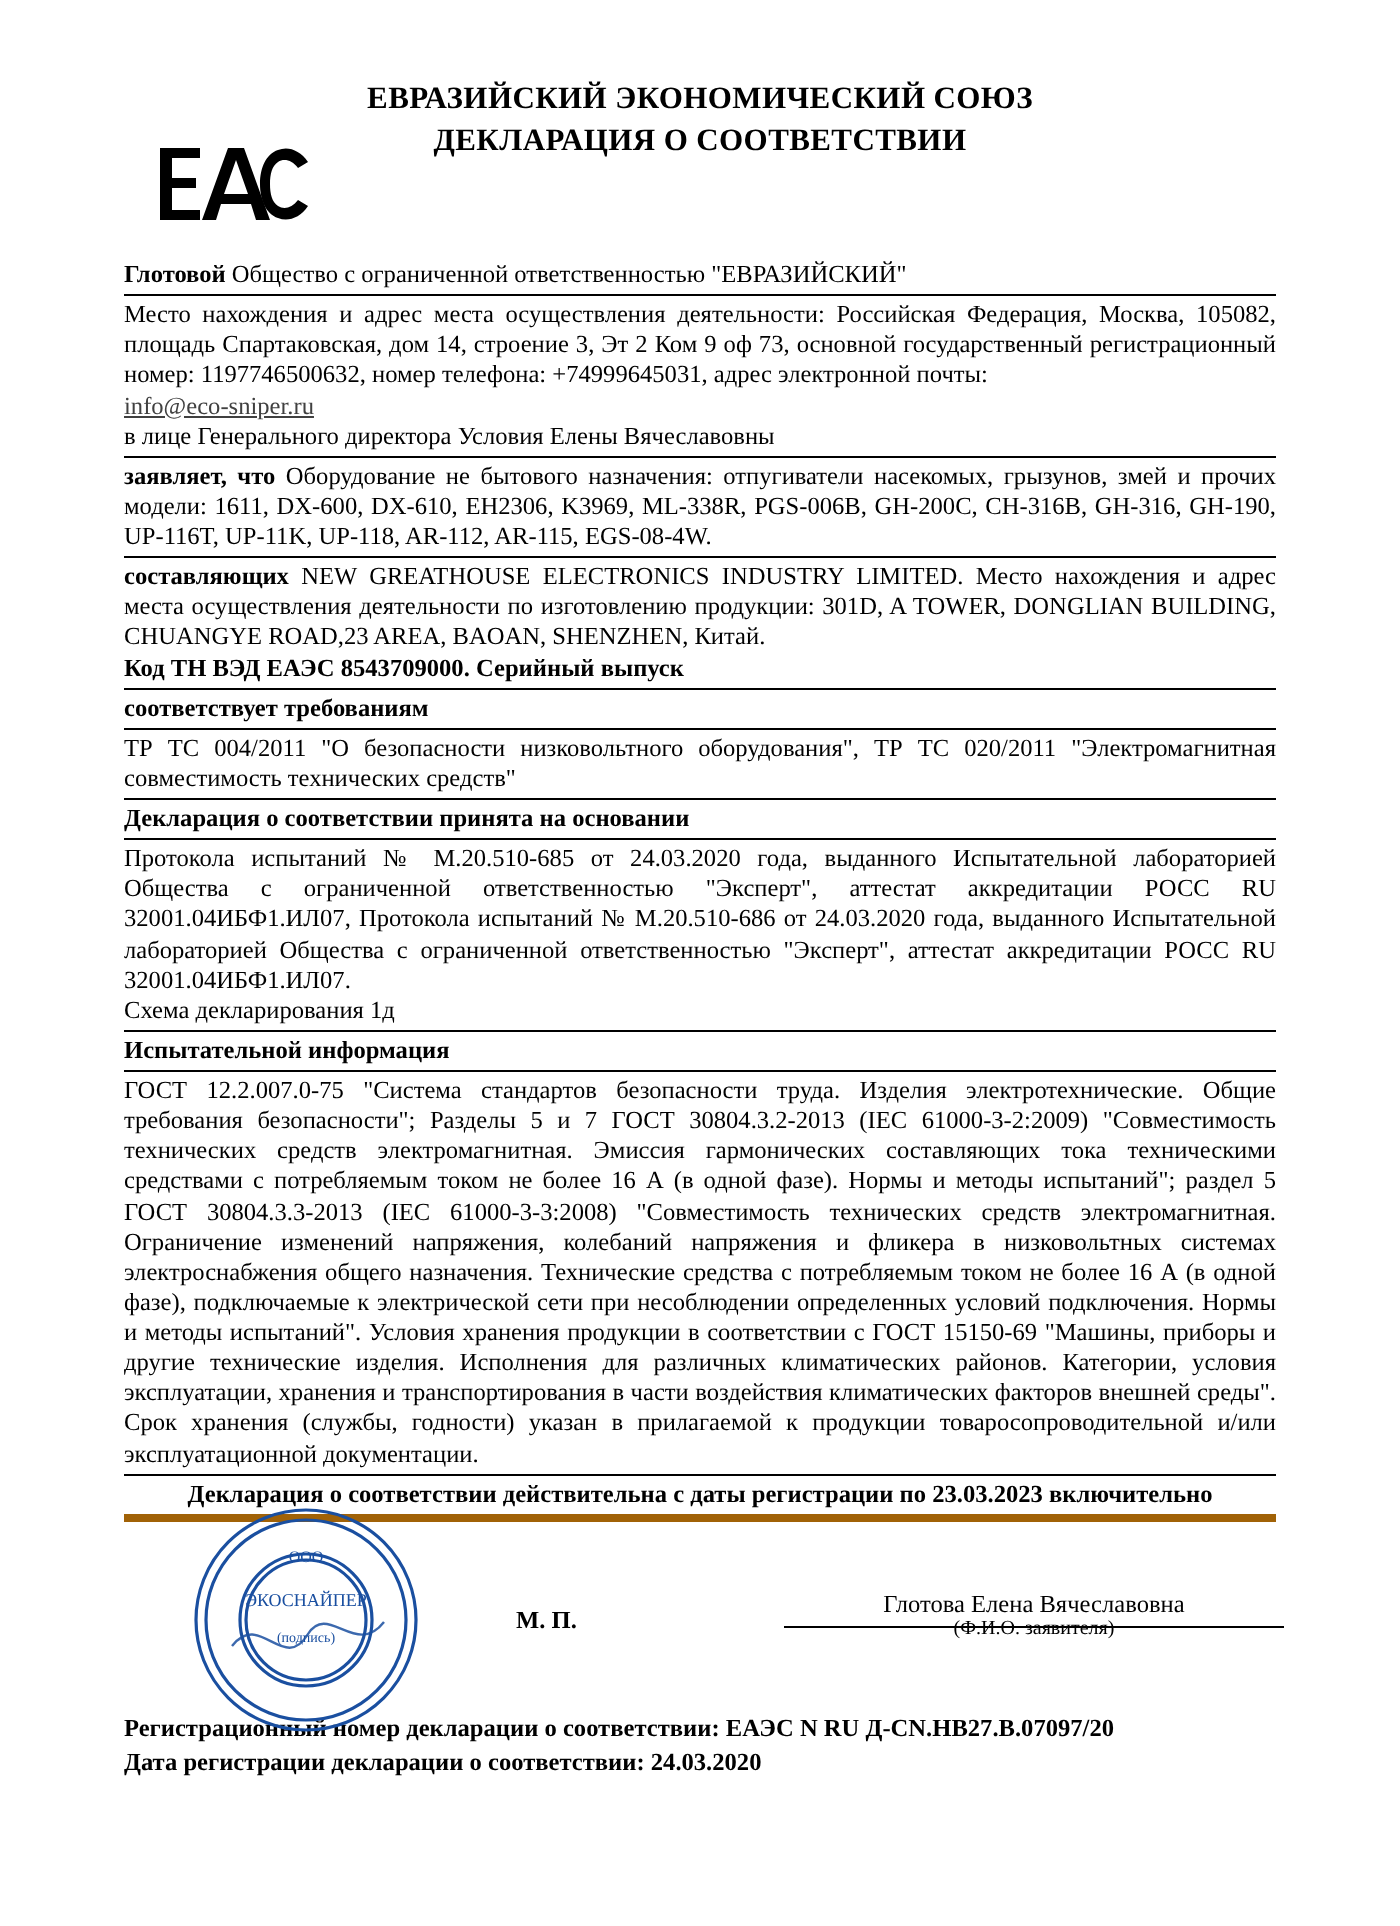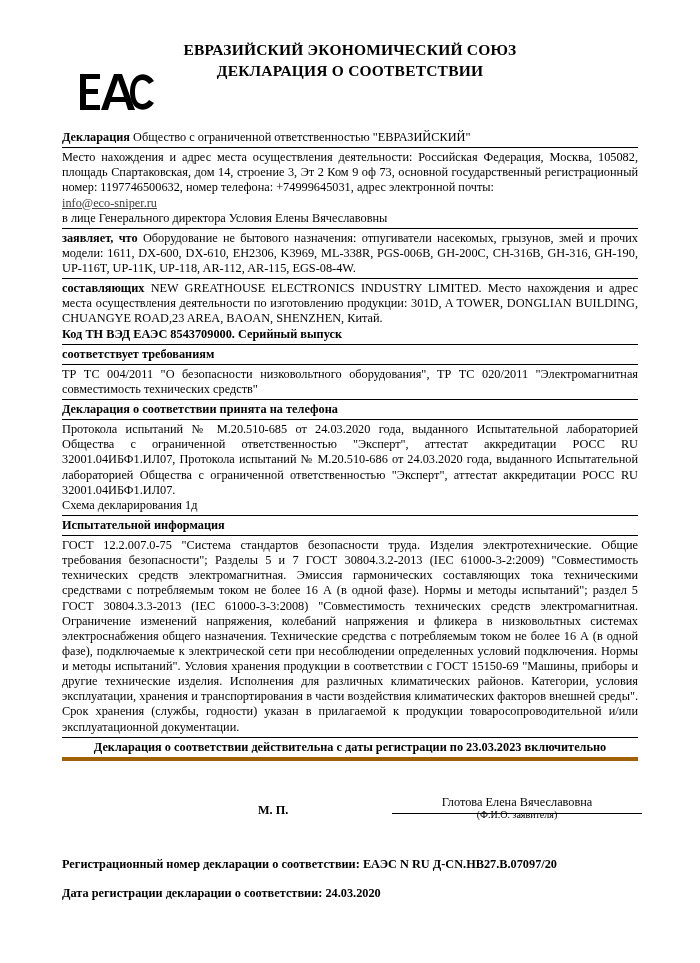--- a/index.html
+++ b/index.html
@@ -102,21 +102,21 @@
     font-size: 10px;
   }
   .reg-number {
     font-weight: bold;
     font-size: 12.3px;
     margin-top: 2px;
   }
   .reg-date {
     font-weight: bold;
     font-size: 12.3px;
-    margin-top: 14px;
+    margin-top: 2px;
   }
   .valid-line {
     font-weight: bold;
     font-size: 12.3px;
     text-align: center;
     border-bottom: 4px solid #a16207;
     padding-bottom: 2px;
   }
 </style>
 </head>
@@ -135,21 +135,21 @@
         <path d="M2,2 L22,2 L22,7 L8,7 L8,17 L20,17 L20,22 L8,22 L8,33 L22,33 L22,38 L2,38 Z"></path>
         <path d="M36,2 L44,2 L57,38 L50,38 L47.5,30 L32.5,30 L30,38 L23,38 Z M34,25 L46,25 L40,8 Z"></path>
         <path d="M76,9 C72,3 66,1 61,3 C55,5 52,12 52,20 C52,28 55,35 61,37 C66,39 72,37 76,31 L71,28 C68,32 64,33 61,31 C58,29 57,25 57,20 C57,15 58,11 61,9 C64,7 68,8 71,12 Z"></path>
       </g>
     </svg>
   </div>
 
   <div class="content">
 
     <div class="row block">
-      <span class="bold">Декларация</span>
+      <span class="bold">Глотовой</span>
       <span>Общество с ограниченной ответственностью "ЕВРАЗИЙСКИЙ"</span>
     </div>
     <div class="hr"></div>
 
     <div class="row just">
       <span>Место нахождения и адрес места осуществления деятельности: Российская Федерация, Москва, 105082, площадь Спартаковская, дом 14, строение 3, Эт 2 Ком 9 оф 73, основной государственный регистрационный номер: 1197746500632, номер телефона: +74999645031, адрес электронной почты:</span>
       <br>
       <span class="link">info@eco-sniper.ru</span>
     </div>
 
@@ -177,21 +177,21 @@
       <span class="bold">соответствует требованиям</span>
     </div>
     <div class="hr"></div>
 
     <div class="row just">
       <span>ТР ТС 004/2011 "О безопасности низковольтного оборудования", ТР ТС 020/2011 "Электромагнитная совместимость технических средств"</span>
     </div>
     <div class="hr"></div>
 
     <div class="row">
-      <span class="bold">Декларация о соответствии принята на телефона</span>
+      <span class="bold">Декларация о соответствии принята на основании</span>
     </div>
     <div class="hr"></div>
 
     <div class="row just">
       <span>Протокола испытаний № М.20.510-685 от 24.03.2020 года, выданного Испытательной лабораторией Общества с ограниченной ответственностью "Эксперт", аттестат аккредитации РОСС RU 32001.04ИБФ1.ИЛ07, Протокола испытаний № М.20.510-686 от 24.03.2020 года, выданного Испытательной лабораторией Общества с ограниченной ответственностью "Эксперт", аттестат аккредитации РОСС RU 32001.04ИБФ1.ИЛ07.</span>
     </div>
     <div class="row">
       <span>Схема декларирования 1д</span>
     </div>
     <div class="hr"></div>
@@ -205,20 +205,38 @@
       <span>ГОСТ 12.2.007.0-75 "Система стандартов безопасности труда. Изделия электротехнические. Общие требования безопасности"; Разделы 5 и 7 ГОСТ 30804.3.2-2013 (IEC 61000-3-2:2009) "Совместимость технических средств электромагнитная. Эмиссия гармонических составляющих тока техническими средствами с потребляемым током не более 16 А (в одной фазе). Нормы и методы испытаний"; раздел 5 ГОСТ 30804.3.3-2013 (IEC 61000-3-3:2008) "Совместимость технических средств электромагнитная. Ограничение изменений напряжения, колебаний напряжения и фликера в низковольтных системах электроснабжения общего назначения. Технические средства с потребляемым током не более 16 А (в одной фазе), подключаемые к электрической сети при несоблюдении определенных условий подключения. Нормы и методы испытаний". Условия хранения продукции в соответствии с ГОСТ 15150-69 "Машины, приборы и другие технические изделия. Исполнения для различных климатических районов. Категории, условия эксплуатации, хранения и транспортирования в части воздействия климатических факторов внешней среды". Срок хранения (службы, годности) указан в прилагаемой к продукции товаросопроводительной и/или эксплуатационной документации.</span>
     </div>
     <div class="hr"></div>
 
     <div class="valid-line">
       <span>Декларация о соответствии  действительна с даты регистрации по 23.03.2023 включительно</span>
     </div>
 
     <div class="sign-area">
 
+      <div class="stamp">
+        <svg viewBox="0 0 118 118" width="118" height="118" aria-hidden="true">
+          <g fill="none" stroke="#1a4fa0" stroke-width="1.6">
+            <circle cx="59" cy="59" r="55"></circle>
+            <circle cx="59" cy="59" r="50"></circle>
+            <circle cx="59" cy="59" r="33"></circle>
+            <circle cx="59" cy="59" r="30"></circle>
+          </g>
+          <g fill="#1a4fa0" font-family="Liberation Serif, serif" font-size="8">
+            <text x="59" y="30" text-anchor="middle">ООО</text>
+            <text x="59" y="52" text-anchor="middle" font-size="9">ЭКОСНАЙПЕР</text>
+            <text x="59" y="70" text-anchor="middle" font-size="7">(подпись)</text>
+          </g>
+          <g stroke="#1a4fa0" stroke-width="1.2" fill="none" opacity="0.85">
+            <path d="M22,72 C36,54 48,86 60,66 C70,50 84,78 98,60"></path>
+          </g>
+        </svg>
+      </div>
 
       <div class="mp">М. П.</div>
 
       <div class="sig-name">Глотова Елена Вячеславовна</div>
       <div class="sig-line"></div>
       <div class="sig-caption">(Ф.И.О. заявителя)</div>
     </div>
 
     <div class="reg-number">
       <span>Регистрационный номер декларации о соответствии:</span>

